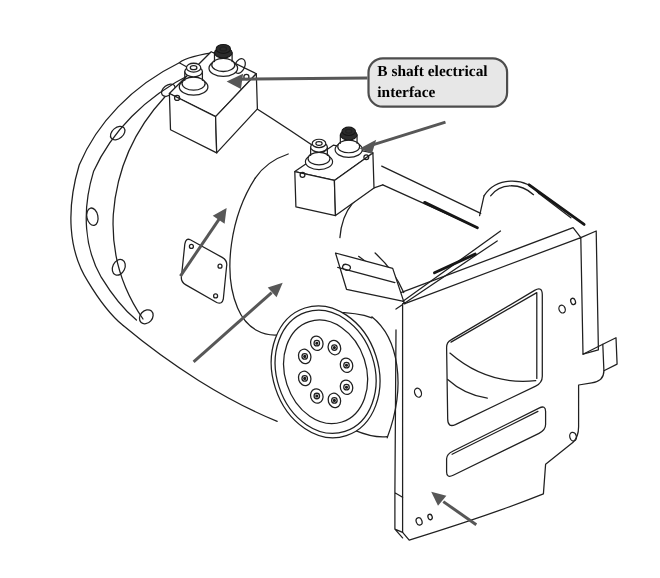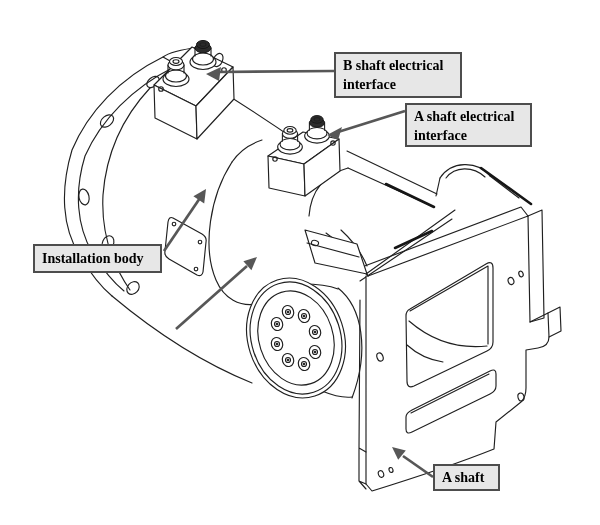--- a/index.html
+++ b/index.html
@@ -210,21 +210,18 @@
     <polygon class="ahead" points="327,135 342,127 338,140"></polygon>
     <path class="leader" d="M164,251 L200,198"></path>
     <polygon class="ahead" points="206,189 204.2,203.4 193.4,196.2"></polygon>
     <path class="leader" d="M176,329 L247,266"></path>
     <polygon class="ahead" points="257,257 251.4,270.2 243.4,261.3"></polygon>
     <path class="leader" d="M433,477 L403,456"></path>
     <polygon class="ahead" points="392,447 405.8,450.6 398.2,459.8"></polygon>
   </g>
 </svg>
 
-  <div class="callout" style="left:334px;top:52px;width:128px;height:46px;">B shaft electrical interface</div>
-
-  <div class="callout" style="left:405px;top:103px;width:127px;height:44px;">A shaft electrical interface</div>
-
-  <div class="callout c-center" style="left:33px;top:244px;width:129px;height:29px;">Installation body</div>
-
-
-  <div class="callout c-center" style="left:433px;top:464px;width:67px;height:27px;">A shaft</div>
+  <div class="callout" style="left:334px;top:52px;width:128px;height:46px;border-radius:14px;">B shaft electrical interface</div>
+
+
+
+
 </div>
 
 </body></html>

